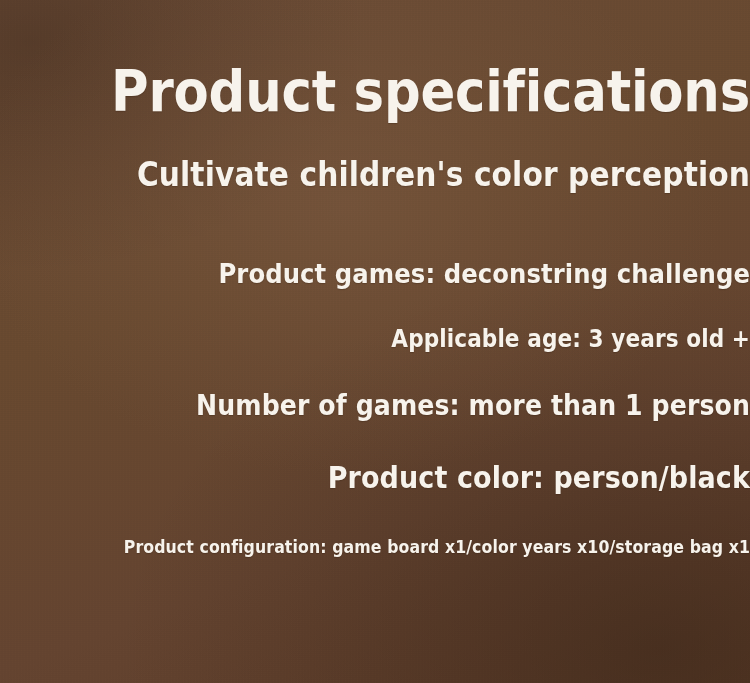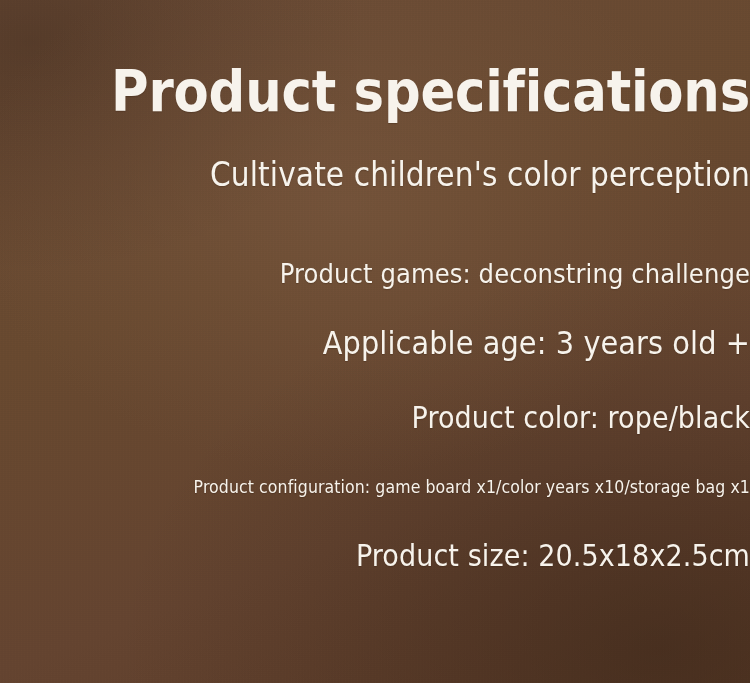--- a/index.html
+++ b/index.html
@@ -47,59 +47,59 @@
     width: 100%;
     height: 100%;
     box-sizing: border-box;
   }
 
   .line {
     color: #F7F3EC;
     text-align: center;
     white-space: nowrap;
     line-height: 1.05;
-    font-weight: 400;
+    font-weight: 700;
     letter-spacing: 0.1px;
     text-shadow: 0 1px 1px rgba(45, 27, 16, 0.28);
   }
 
   .title {
     font-size: 57px;
     font-weight: 700;
     margin-top: 62px;
     letter-spacing: -0.2px;
   }
 
   .subtitle {
     font-size: 33px;
     margin-top: 36px;
   }
 
   .spec-name   { font-size: 27px; margin-top: 68px; }
-  .spec-age    { font-size: 32px; margin-top: 38px; }
+  .spec-age    { font-size: 24px; margin-top: 38px; }
   .spec-count  { font-size: 28px; margin-top: 39px; }
   .spec-color  { font-size: 30px; margin-top: 42px; }
   .spec-config { font-size: 17.5px; margin-top: 44px; }
   .spec-size   { font-size: 30px; margin-top: 44px; }
 </style>
 </head>
 <body>
 
 <div class="poster">
   <div class="spec-stack">
 
     <div class="line title">Product specifications</div>
 
     <div class="line subtitle">Cultivate children's color perception</div>
 
     <div class="line spec-name">Product games: deconstring challenge</div>
 
     <div class="line spec-age">Applicable age: 3 years old +</div>
 
+    <div class="line spec-count">Number of games: more than 1 person</div>
 
-    <div class="line spec-color">Product color: rope/black</div>
+    <div class="line spec-color">Product color: person/black</div>
 
     <div class="line spec-config">Product configuration: game board x1/color years x10/storage bag x1</div>
 
-    <div class="line spec-size">Product size: 20.5x18x2.5cm</div>
 
   </div>
 </div>
 
 </body></html>

